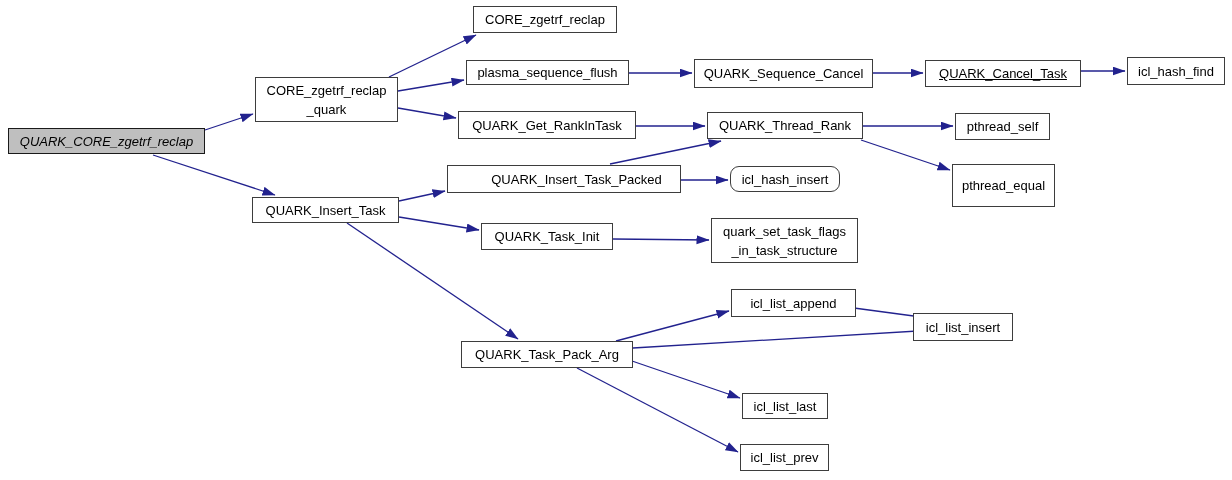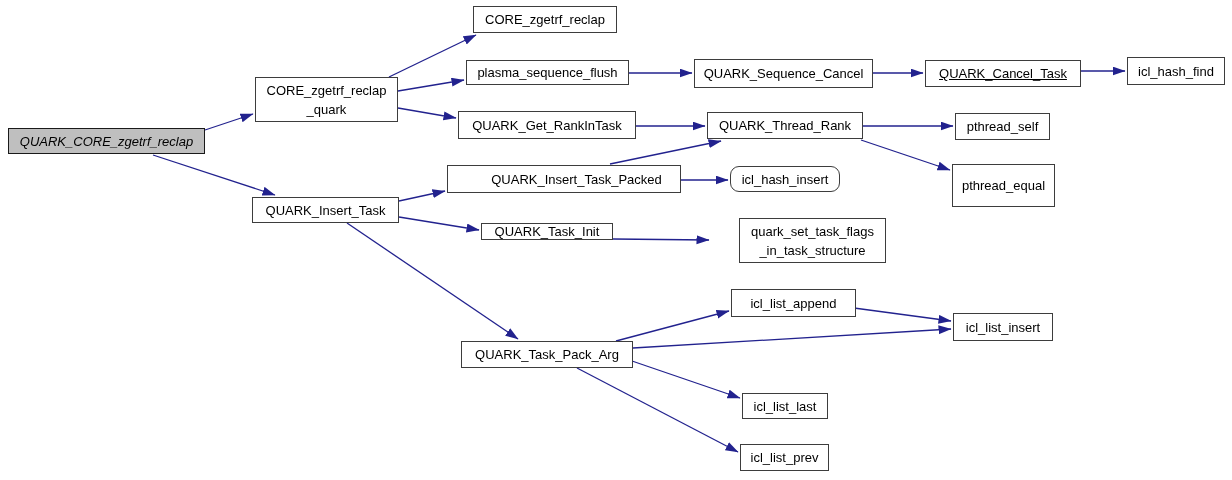--- a/index.html
+++ b/index.html
@@ -119,34 +119,34 @@
       </div>
       <div class="node" style="left: 952px; top: 164px; width: 103px; height: 43px;">
         <span>pthread_equal</span>
       </div>
       <div class="node" style="left: 447px; top: 165px; width: 234px; height: 28px; padding-left: 25px;">
         <span>QUARK_Insert_Task_Packed</span>
       </div>
       <div class="node" style="left: 730px; top: 166px; width: 110px; height: 26px; border-radius: 9px;">
         <span>icl_hash_insert</span>
       </div>
-      <div class="node" style="left: 481px; top: 223px; width: 132px; height: 17px;">
+      <div class="node" style="left: 481px; top: 223px; width: 132px; height: 27px;">
         <span>QUARK_Task_Init</span>
       </div>
-      <div class="node" style="left: 711px; top: 218px; width: 147px; height: 45px; margin-left: 28px;">
+      <div class="node" style="left: 711px; top: 218px; width: 147px; height: 45px;">
         <span>quark_set_task_flags
 _in_task_structure</span>
       </div>
       <div class="node" style="left: 461px; top: 341px; width: 172px; height: 27px;">
         <span>QUARK_Task_Pack_Arg</span>
       </div>
       <div class="node" style="left: 731px; top: 289px; width: 125px; height: 28px;">
         <span>icl_list_append</span>
       </div>
-      <div class="node" style="left: 953px; top: 313px; width: 100px; height: 28px;">
+      <div class="node" style="left: 913px; top: 313px; width: 100px; height: 28px;">
         <span>icl_list_insert</span>
       </div>
       <div class="node" style="left: 742px; top: 393px; width: 86px; height: 26px;">
         <span>icl_list_last</span>
       </div>
       <div class="node" style="left: 740px; top: 444px; width: 89px; height: 27px;">
         <span>icl_list_prev</span>
       </div>
     </div>
 </div>

